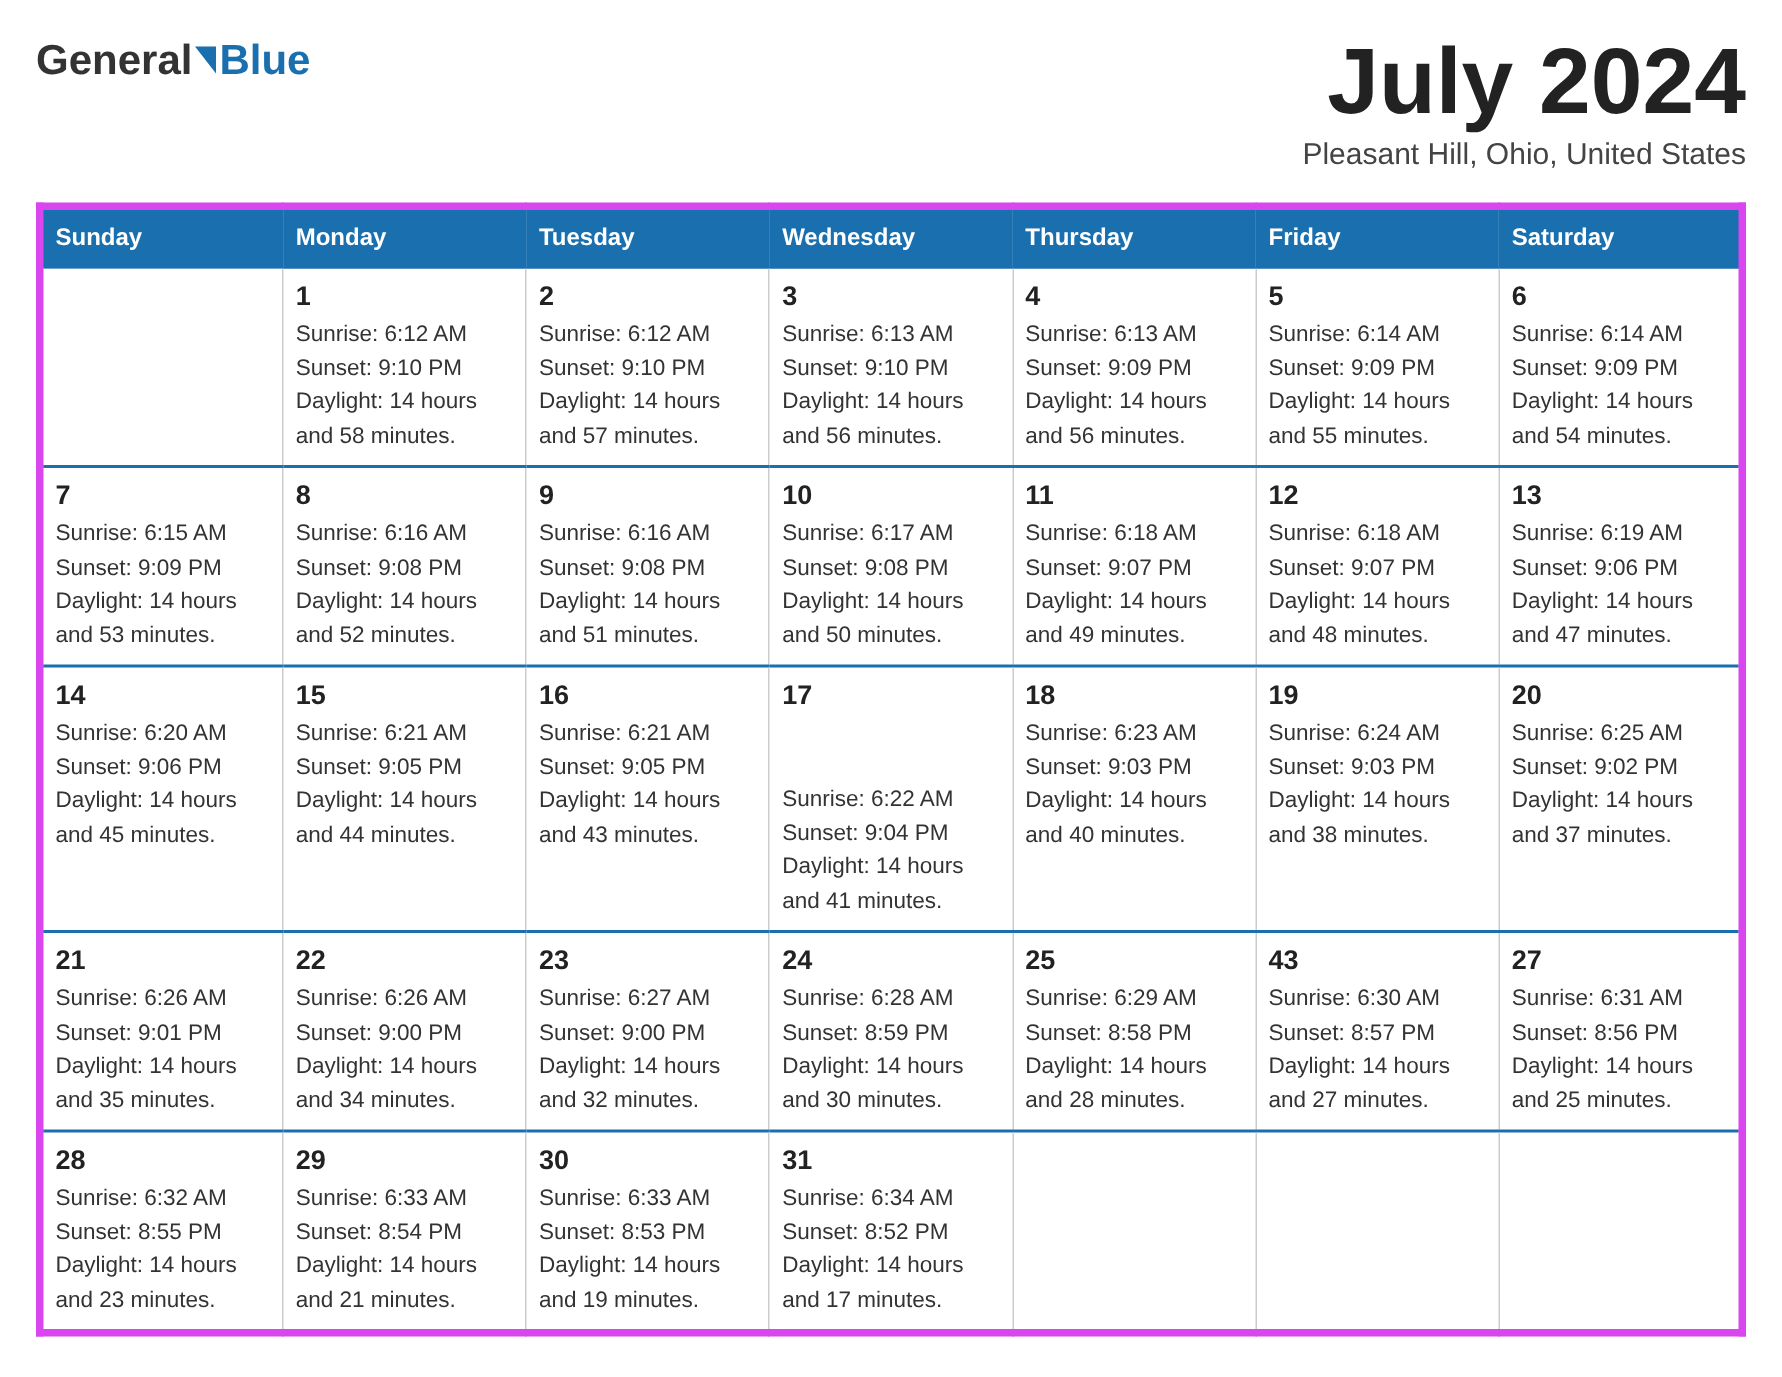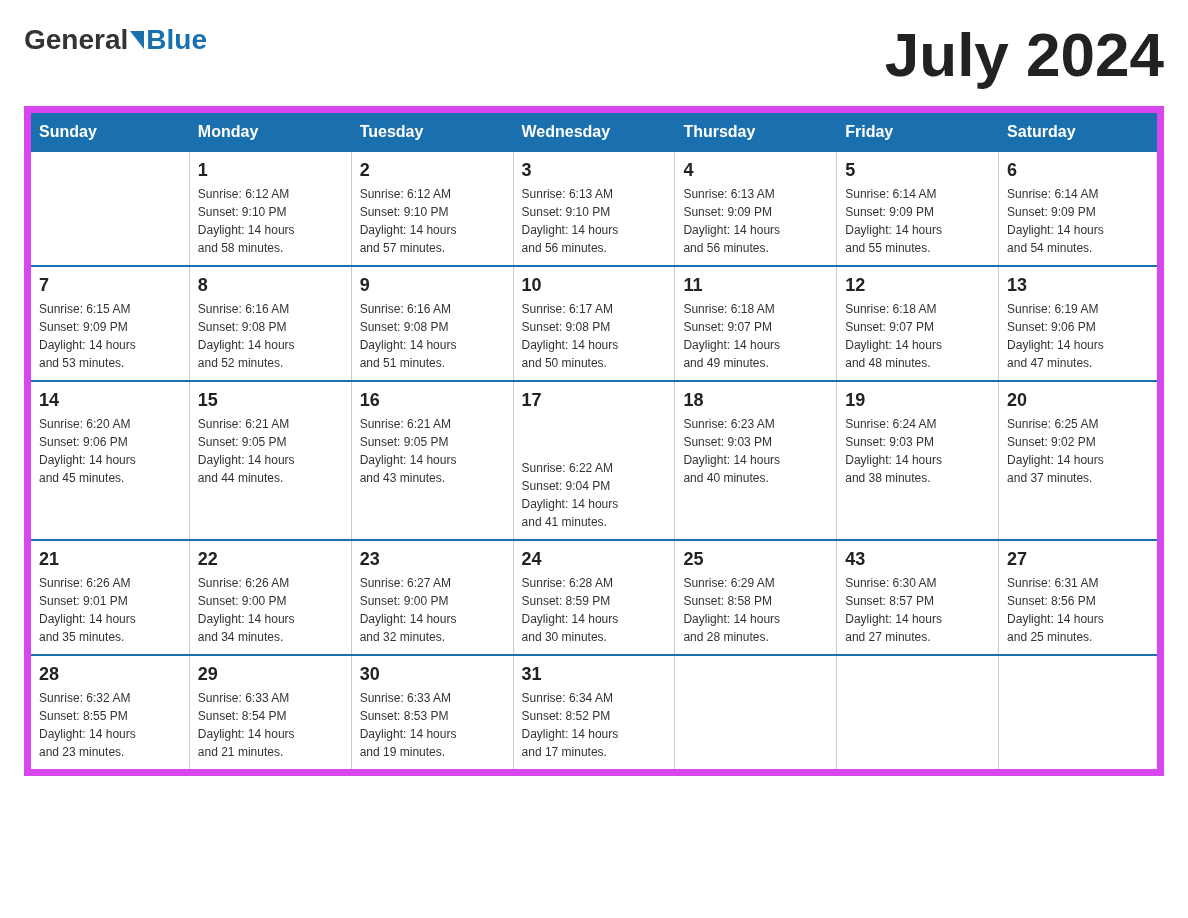--- a/index.html
+++ b/index.html
@@ -51,21 +51,21 @@
       line-height: 1;
     }
     .location {
       font-size: 20px;
       color: #444;
       margin-top: 6px;
     }
     .calendar {
       width: 100%;
       border-collapse: collapse;
-      border: 7px solid #d946ef;
+      border: 5px solid #d946ef;
     }
     .calendar th {
       background: #1a6faf;
       color: #ffffff;
       font-size: 16px;
       font-weight: bold;
       padding: 10px 8px;
       text-align: left;
       border: 1px solid #1a6faf;
     }
@@ -78,21 +78,21 @@
       width: 14.28%;
       min-height: 100px;
     }
     .day-number {
       font-size: 18px;
       font-weight: bold;
       color: #222;
       margin-bottom: 4px;
     }
     .day-info {
-      font-size: 12px;
+      font-size: 15px;
       color: #333;
       line-height: 1.5;
     }
     .empty-cell {
       background: #fff;
     }
     .week-row td {
       border-top: 2px solid #1a6faf;
     }
     tr:first-child td {
@@ -109,20 +109,21 @@
 <div class="header">
   <div class="logo">
     <div class="logo-text">
       <span class="logo-general">General</span>
       <span class="logo-triangle"></span>
       <span class="logo-blue">Blue</span>
     </div>
   </div>
   <div class="title-block">
     <div class="month-title">July 2024</div>
+    <div class="location">Pleasant Hill, Ohio, United States</div>
   </div>
 </div>
 
 <table class="calendar">
   <thead>
     <tr>
       <th>Sunday</th>
       <th>Monday</th>
       <th>Tuesday</th>
       <th>Wednesday</th>

